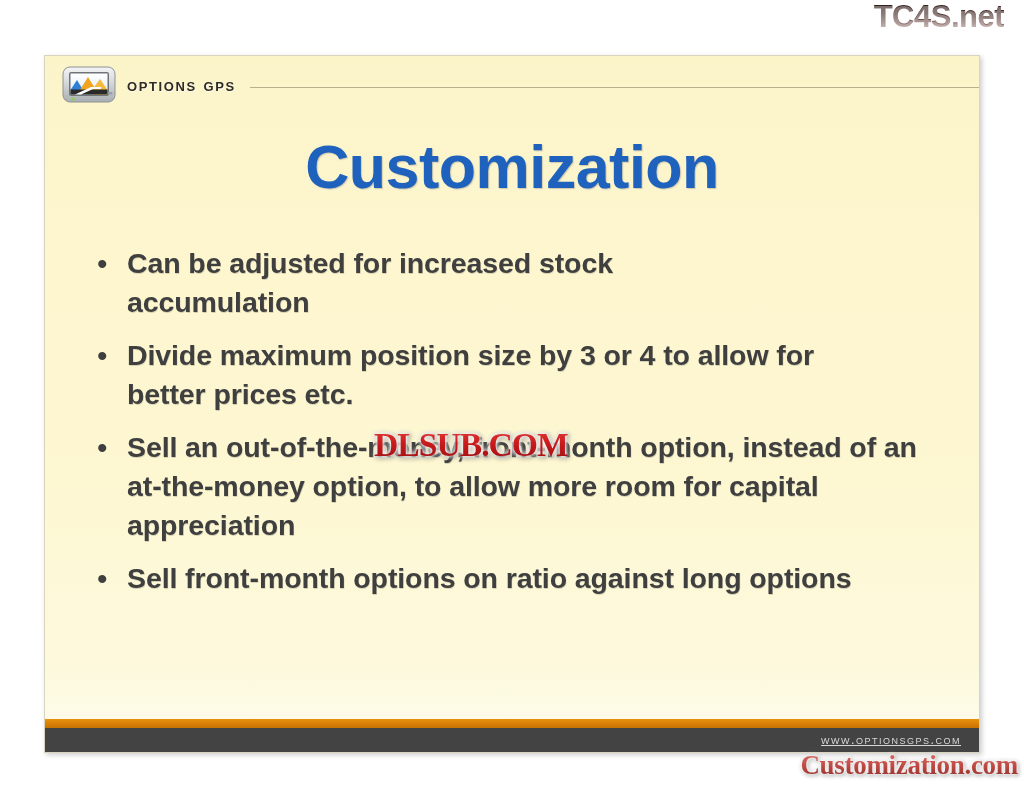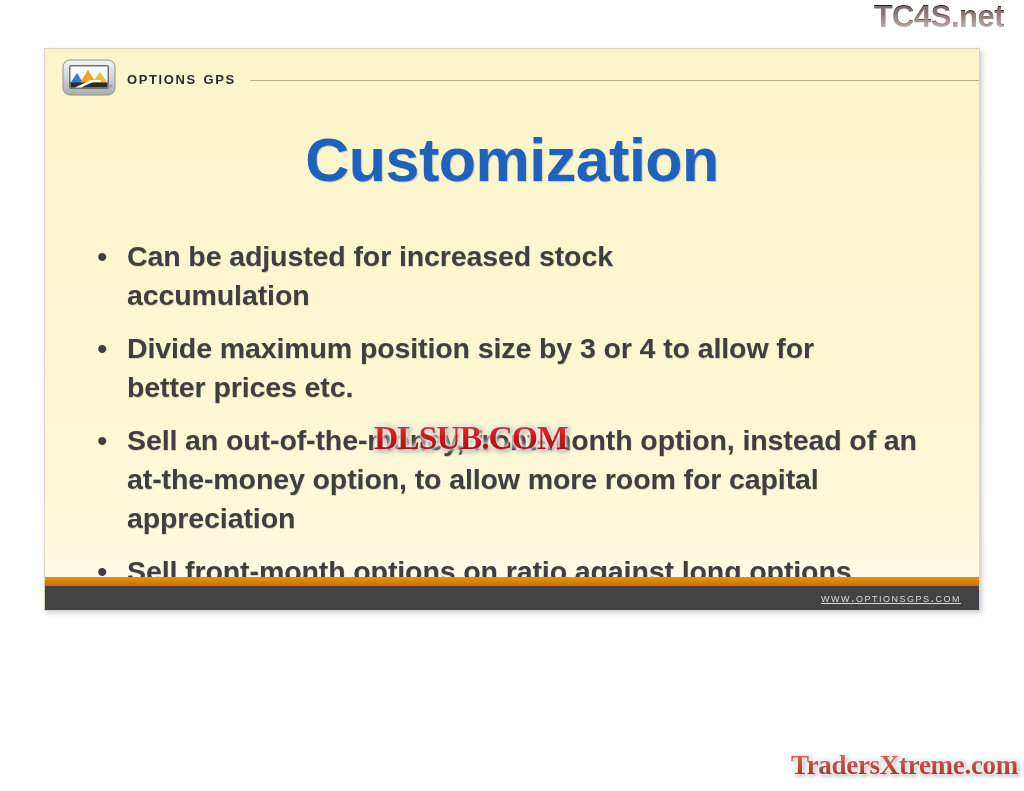--- a/index.html
+++ b/index.html
@@ -34,23 +34,23 @@
     -webkit-text-fill-color: transparent;
     text-shadow: 0 1px 0 rgba(255,255,255,0.35);
     z-index: 40;
     white-space: nowrap;
   }
 
   
   .slide {
     position: absolute;
     left: 44px;
-    top: 48px;
+    top: 55px;
     width: 936px;
-    height: 563px;
+    height: 698px;
     background: linear-gradient(180deg,
                 #fcf4c9 0%,
                 #fdf6cf 32%,
                 #fdf7d2 62%,
                 #fdf9dd 88%,
                 #fefcf0 100%);
     border: 1px solid #d8d4c0;
     box-shadow: 2px 2px 5px rgba(0,0,0,0.20);
     box-sizing: border-box;
     overflow: hidden;
@@ -299,13 +299,13 @@
 
   <div class="dlsub-watermark">DLSUB.COM</div>
 
   <div class="footer-accent"></div>
   <div class="footer-bar">
     <span class="footer-url">www.OptionsGPS.com</span>
   </div>
 
 </div>
 
-<div class="tx-watermark">TradersXtreme.com</div>
+<div class="tx-watermark">Customization.com</div>
 
 </body></html>

